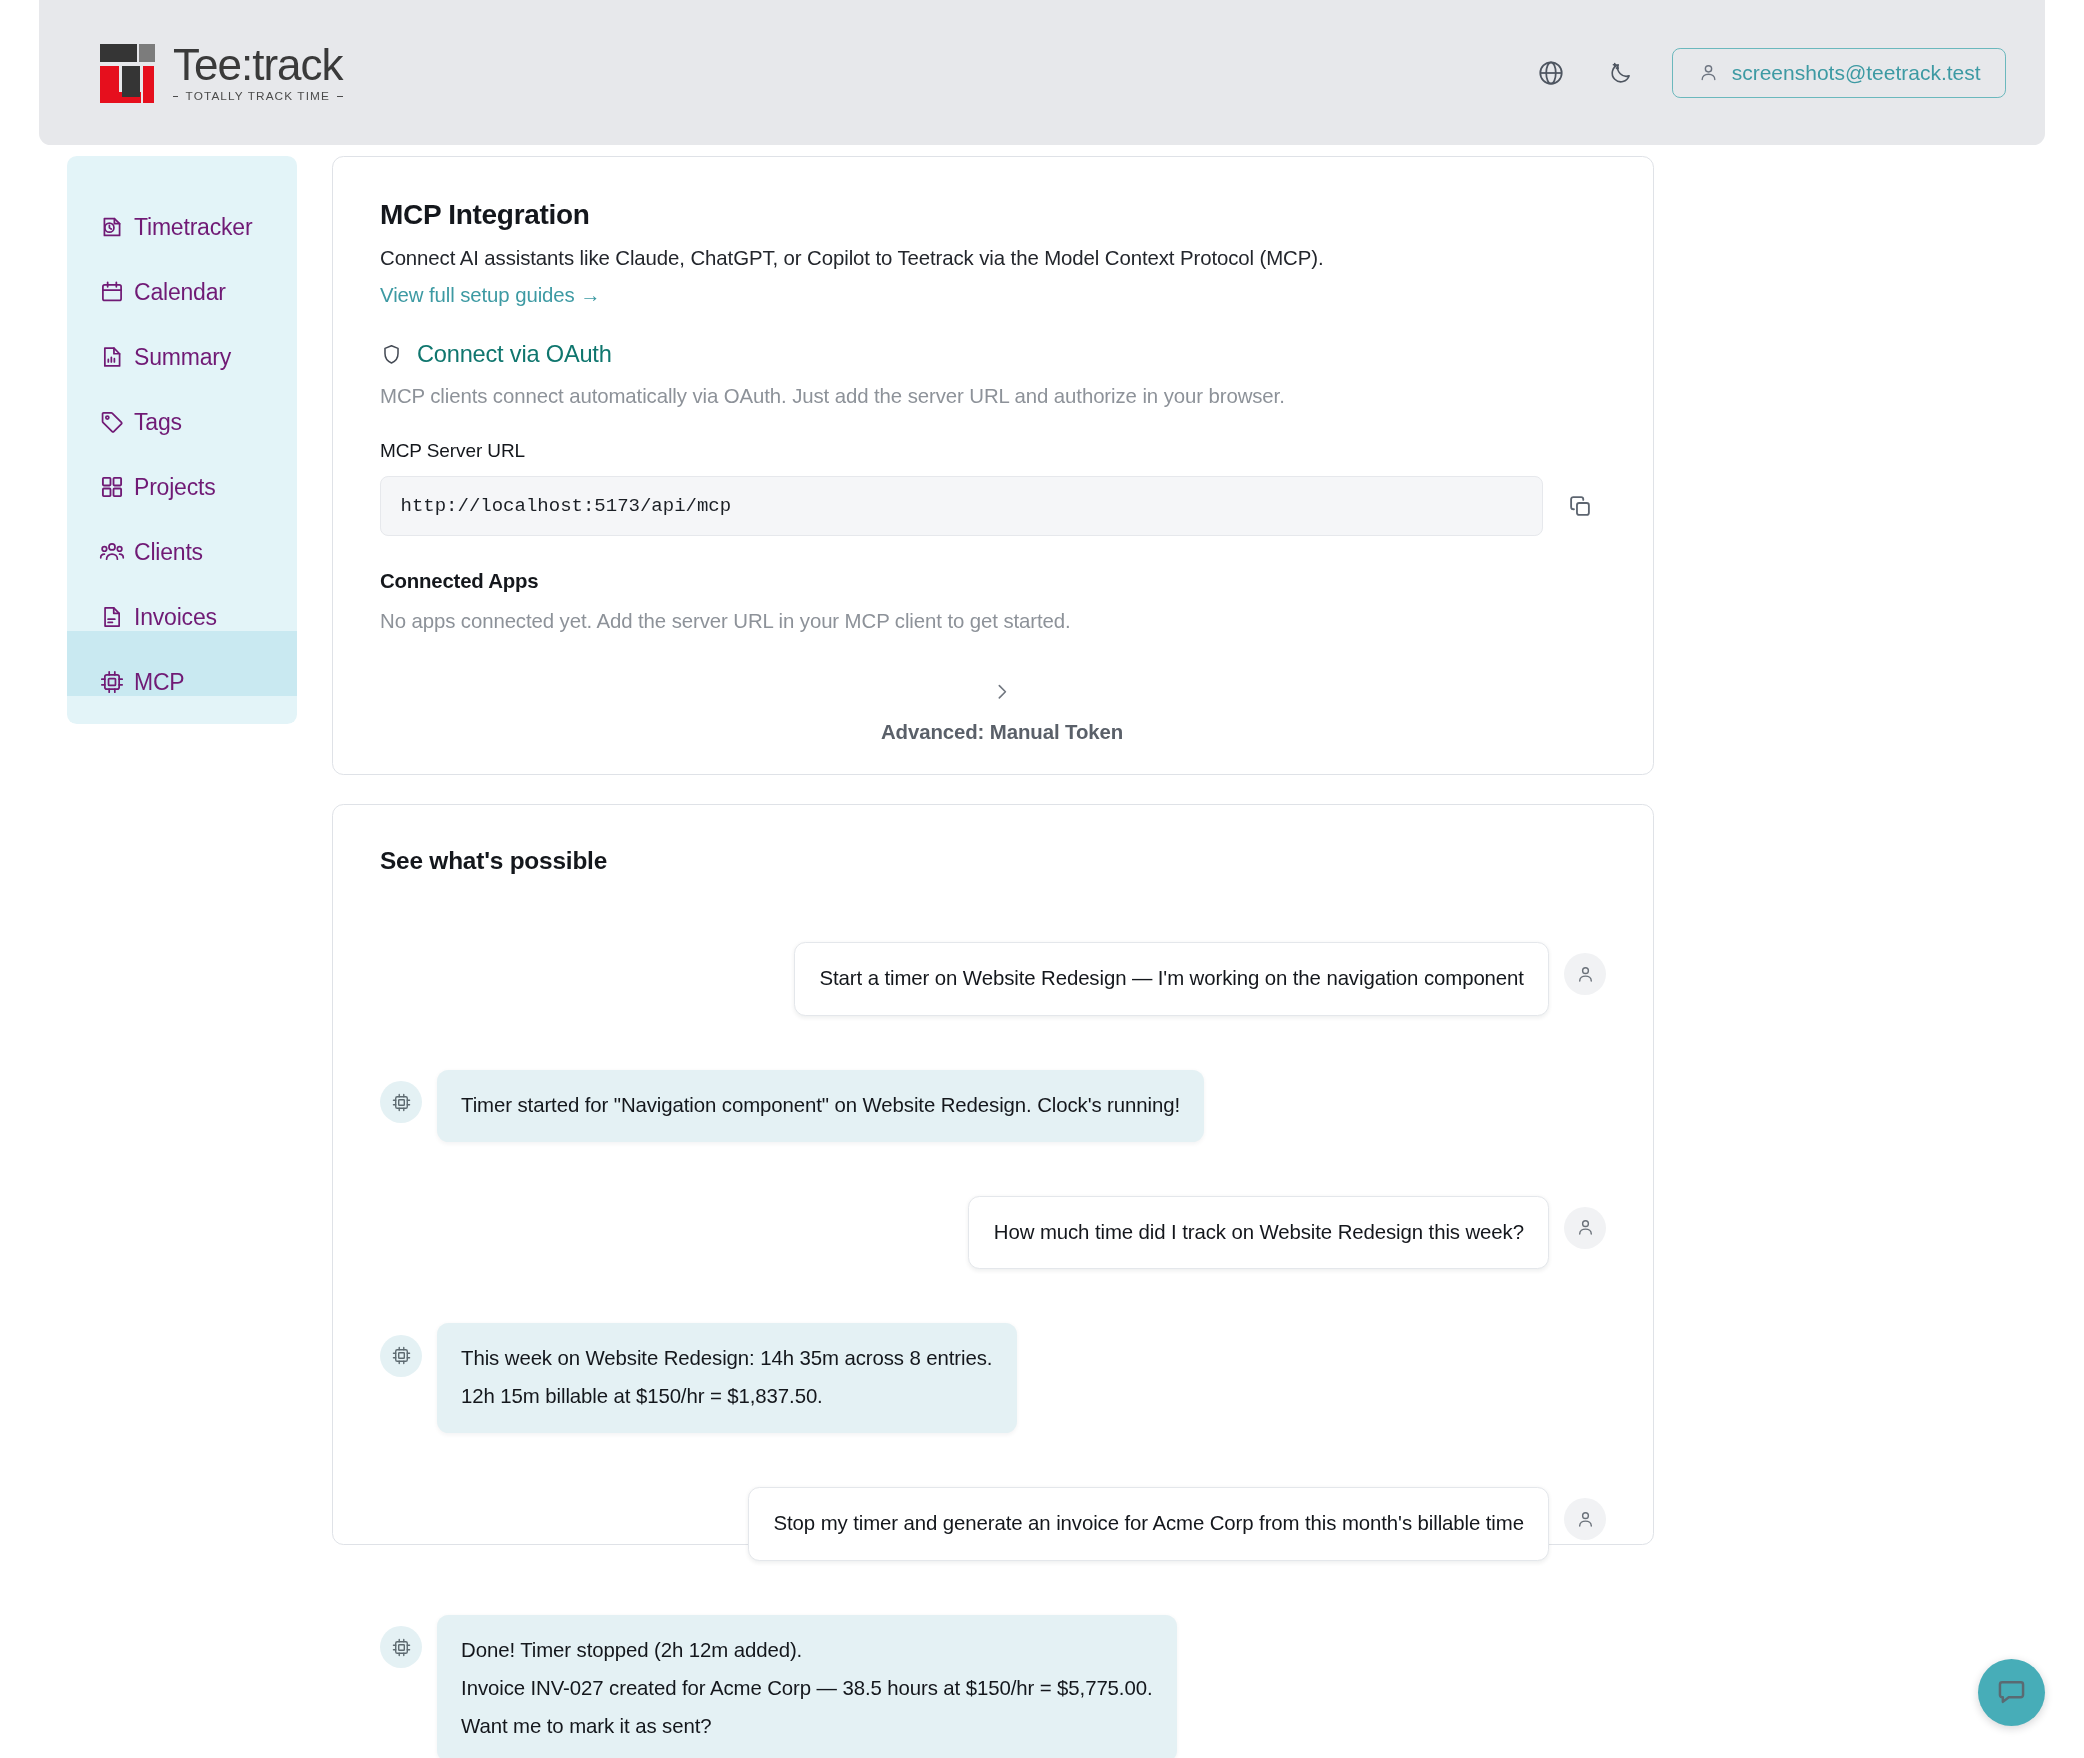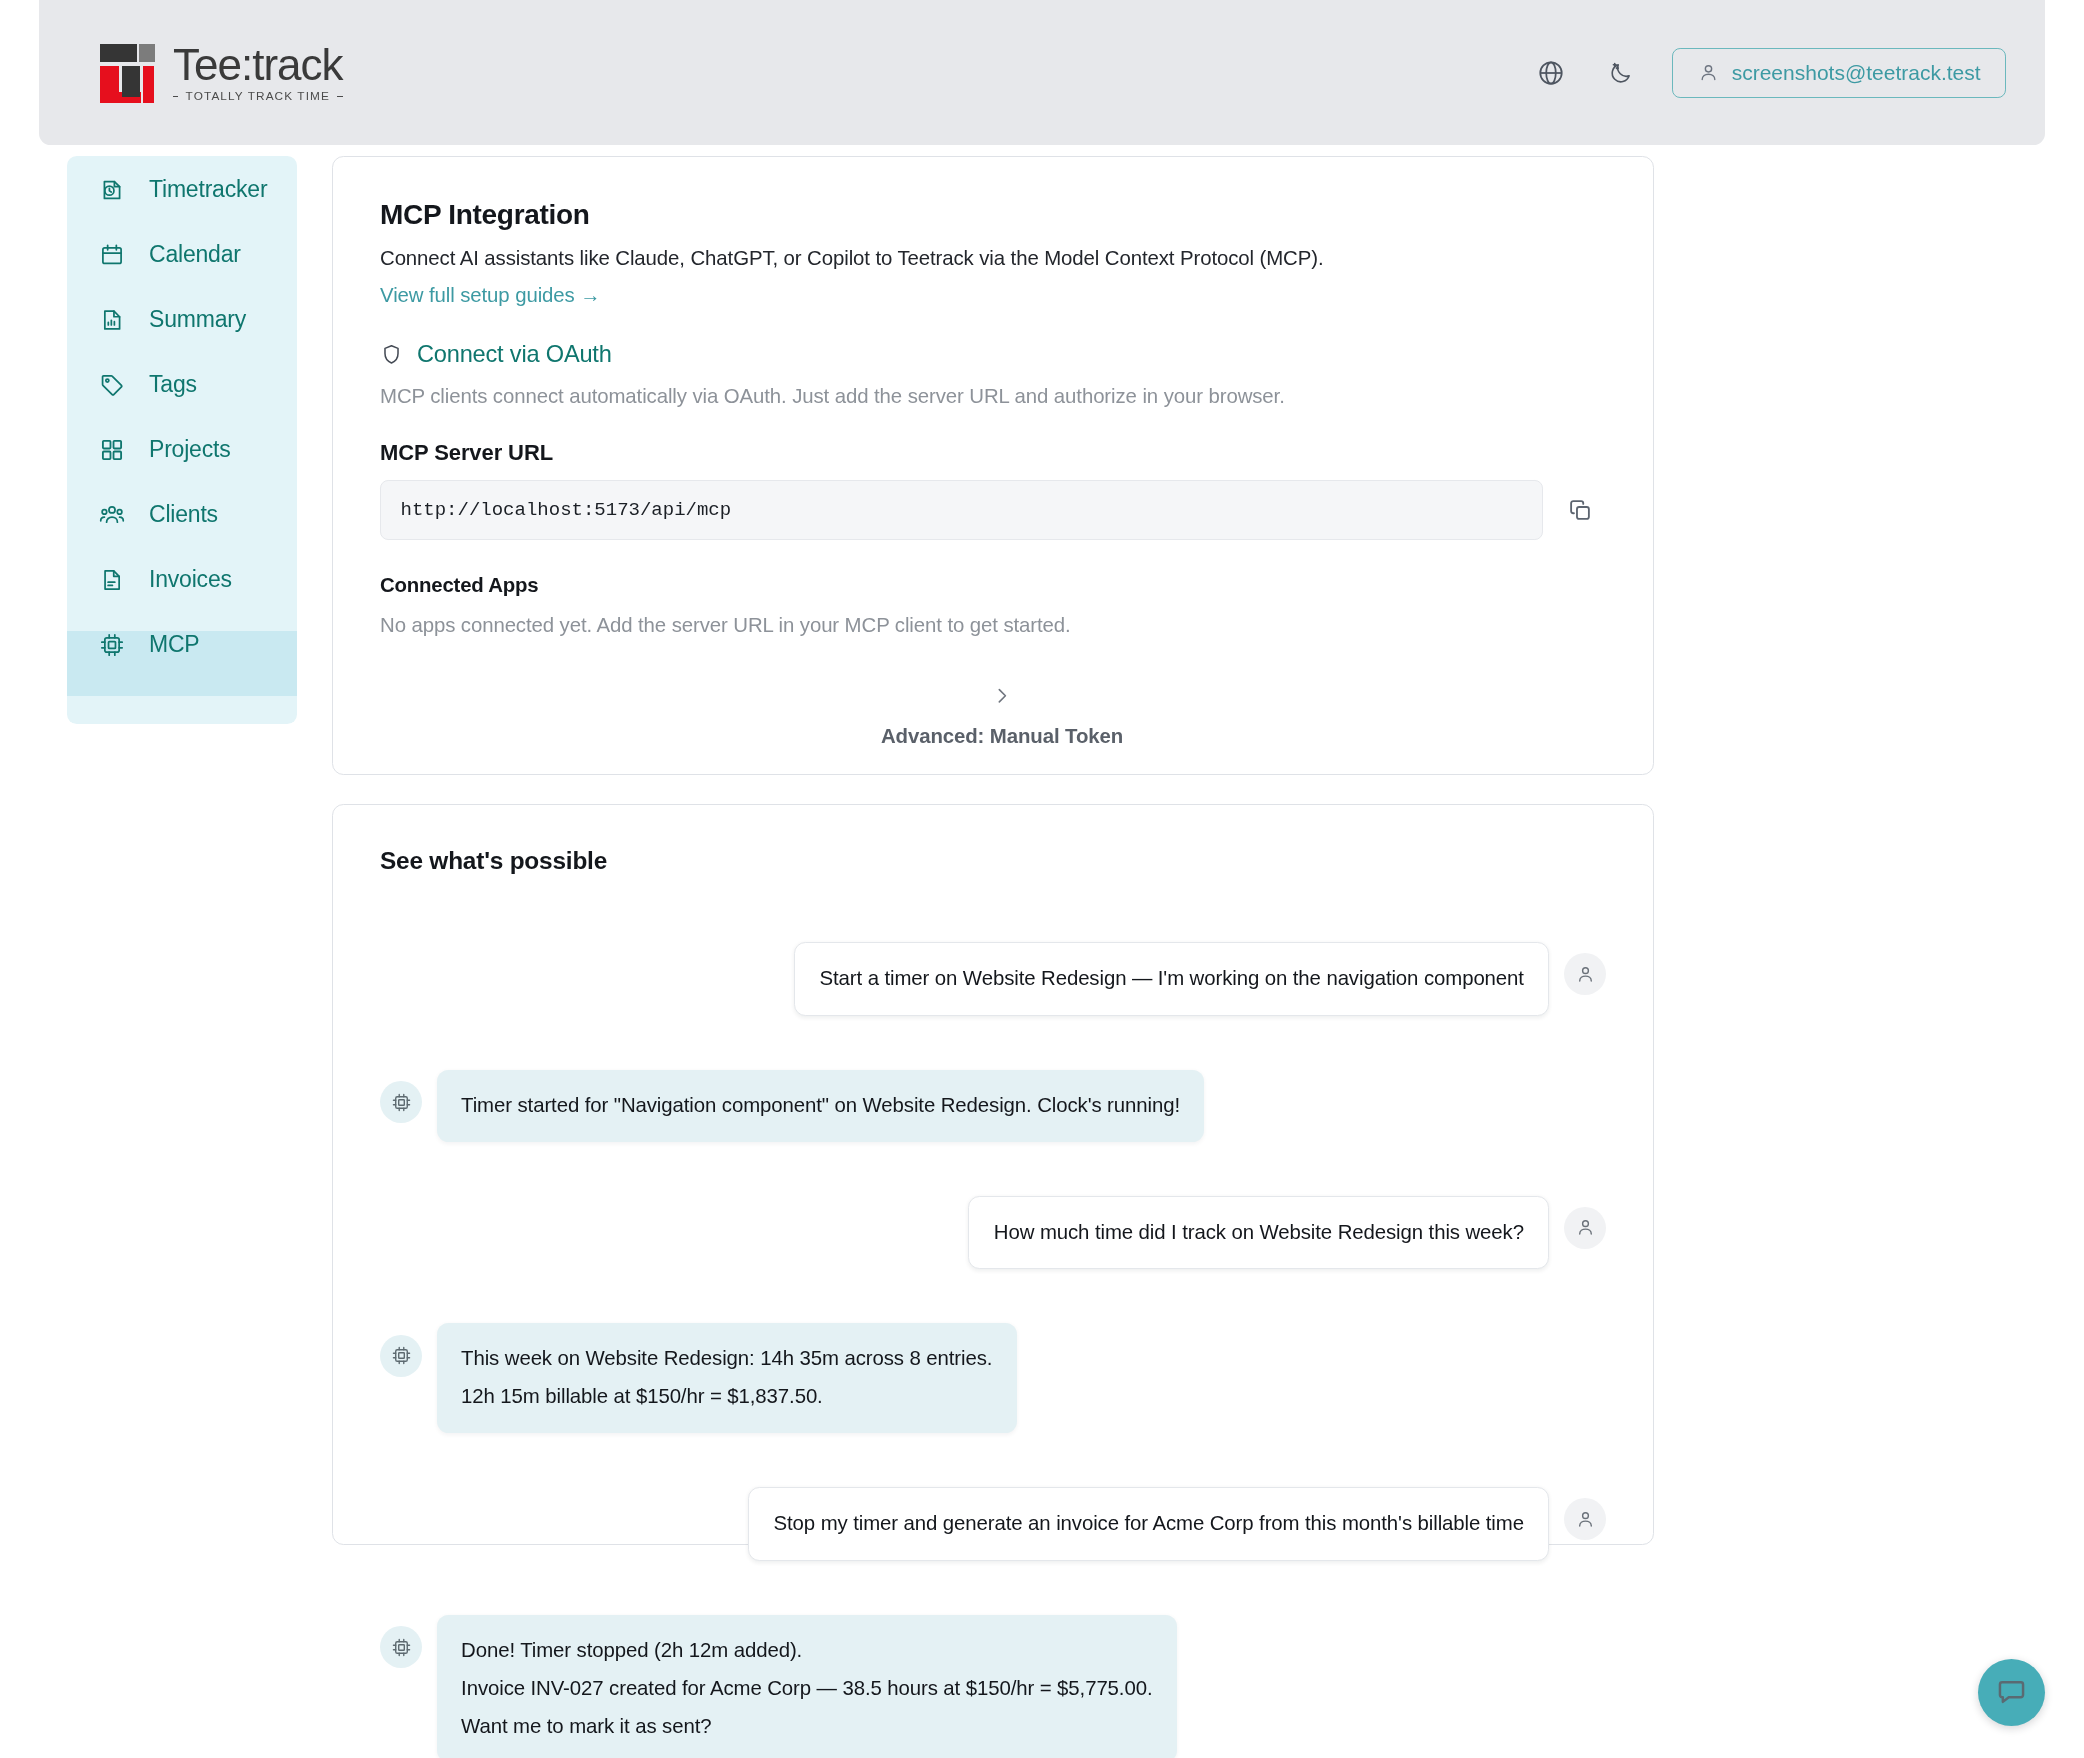--- a/index.html
+++ b/index.html
@@ -79,25 +79,25 @@
   .sidebar {
     position: absolute;
     left: 67px; top: 156px;
     width: 230px;
     background: #e3f4f8;
     border-radius: 9.8px;
     padding: 19.5px 0 28px 0;
     overflow: hidden;
   }
   .nav-item {
-    display: flex; align-items: flex-start; gap: 23px;
+    display: flex; align-items: flex-end; gap: 8px;
     height: 65px;
     padding-left: 31px;
     cursor: pointer;
-    color: #0f766e;
+    color: #701a75;
   }
   .nav-item.active { background: #c9e9f1; }
   .nav-label { font-size: 23px; letter-spacing: -0.2px; }
   .nav-icon { width: 28px; height: 28px; flex: none; display: flex; align-items: center; justify-content: center; }
 
   
   .card {
     position: absolute;
     background: #ffffff;
     border: 1.3px solid #dfe2e7;
@@ -127,21 +127,21 @@
     margin-top: 34px;
   }
   .sec-head .t { font-size: 23.6px; font-weight: 400; color: #0f766e; letter-spacing: -0.2px; }
   .sec-head svg { color: #454b55; }
 
   .muted {
     font-size: 20.4px; color: #8d9299; margin-top: 17px; letter-spacing: -0.1px;
   }
 
   .field-label {
-    font-size: 22px; font-weight: 700; color: #14171c;
+    font-size: 19px; font-weight: 400; color: #14171c;
     margin-top: 32px; letter-spacing: -0.1px;
   }
 
   .url-row { display: flex; align-items: center; gap: 11.4px; margin-top: 14px; }
   .url-box {
     flex: 1;
     height: 60px;
     background: #f5f6f8;
     border: 1.1px solid #e6e8ec;
     border-radius: 8.1px;

